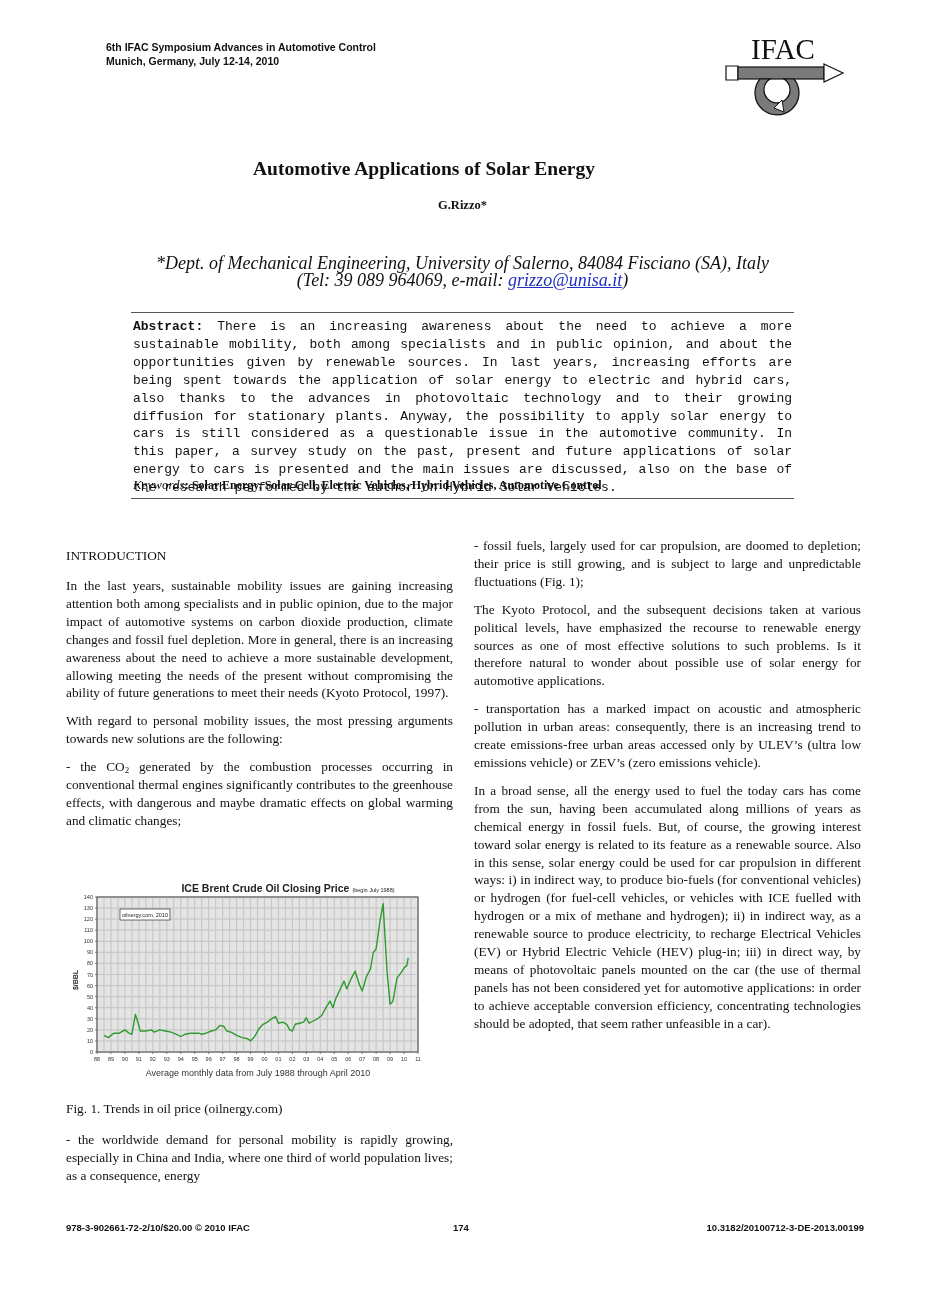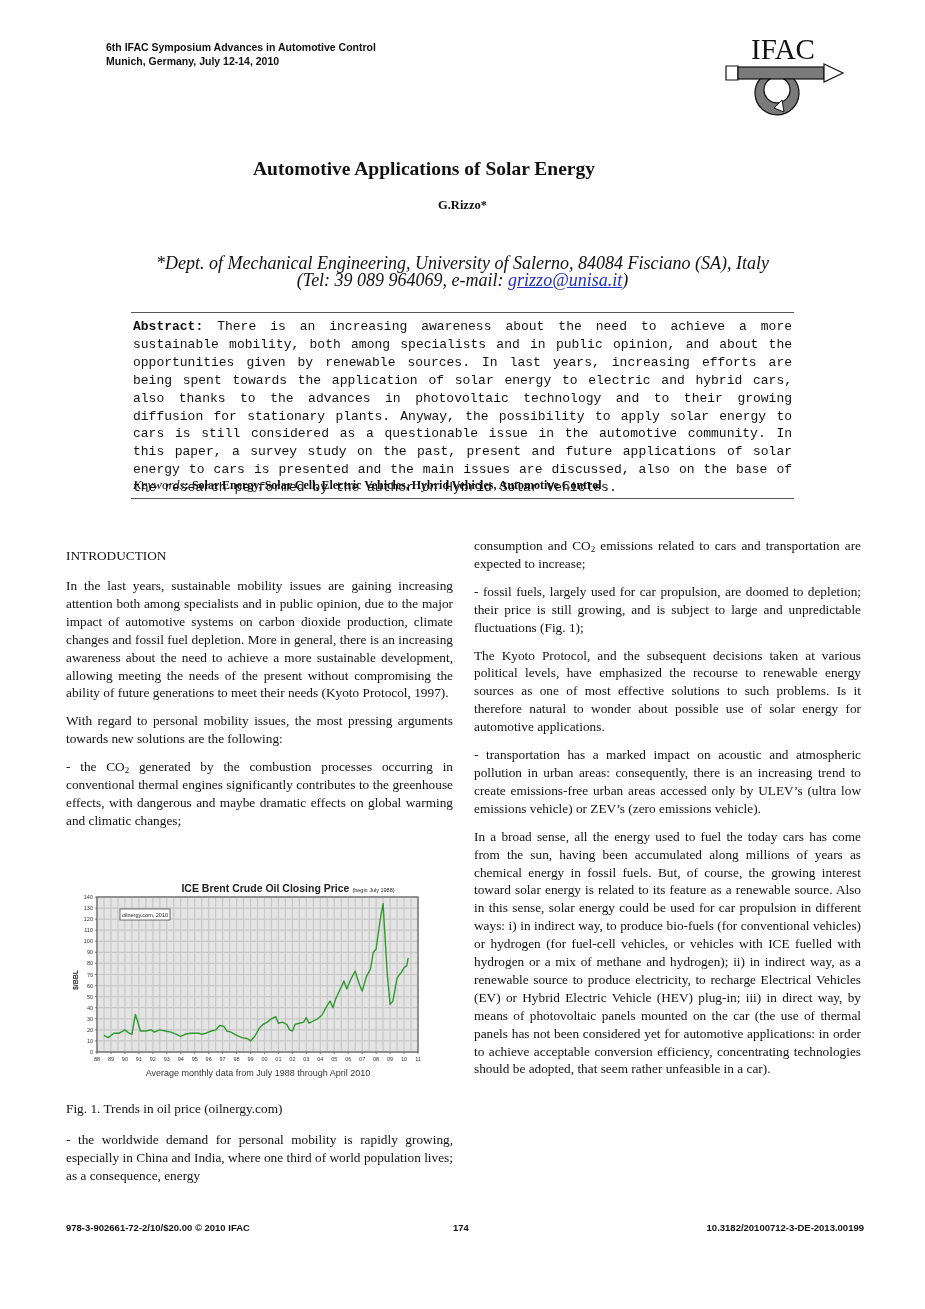--- a/index.html
+++ b/index.html
@@ -221,21 +221,20 @@
   </svg>
 </div>
 
 <div class="abs caption" style="left:66px; top:1101px;">Fig. 1. Trends in oil price (oilnergy.com)</div>
 
 <div class="abs col left-col" style="top:1131px;">
   <p>- the worldwide demand for personal mobility is rapidly growing, especially in China and India, where one third of world population lives; as a consequence, energy</p>
 </div>
 
 <div class="abs col right-col">
-  <p><span>consumption and CO</span><sub>2</sub><span> emissions related to cars and transportation are expected to increase;</span></p>
   <p>- fossil fuels, largely used for car propulsion, are doomed to depletion; their price is still growing, and is subject to large and unpredictable fluctuations (Fig. 1);</p>
   <p>The Kyoto Protocol, and the subsequent decisions taken at various political levels, have emphasized the recourse to renewable energy sources as one of most effective solutions to such problems. Is it therefore natural to wonder about possible use of solar energy for automotive applications.</p>
   <p>- transportation has a marked impact on acoustic and atmospheric pollution in urban areas: consequently, there is an increasing trend to create emissions-free urban areas accessed only by ULEV’s (ultra low emissions vehicle) or ZEV’s (zero emissions vehicle).</p>
   <p>In a broad sense, all the energy used to fuel the today cars has come from the sun, having been accumulated along millions of years as chemical energy in fossil fuels. But, of course, the growing interest toward solar energy is related to its feature as a renewable source. Also in this sense, solar energy could be used for car propulsion in different ways: i) in indirect way, to produce bio-fuels (for conventional vehicles) or hydrogen (for fuel-cell vehicles, or vehicles with ICE fuelled with hydrogen or a mix of methane and hydrogen); ii) in indirect way, as a renewable source to produce electricity, to recharge Electrical Vehicles (EV) or Hybrid Electric Vehicle (HEV) plug-in; iii) in direct way, by means of photovoltaic panels mounted on the car (the use of thermal panels has not been considered yet for automotive applications: in order to achieve acceptable conversion efficiency, concentrating technologies should be adopted, that seem rather unfeasible in a car).</p>
 </div>
 
 <div class="abs footer" style="left:66px;">978-3-902661-72-2/10/$20.00 © 2010 IFAC</div>
 <div class="abs footer" style="left:453px;">174</div>
 <div class="abs footer" style="left:0; width:864px; text-align:right;">10.3182/20100712-3-DE-2013.00199</div>
 

